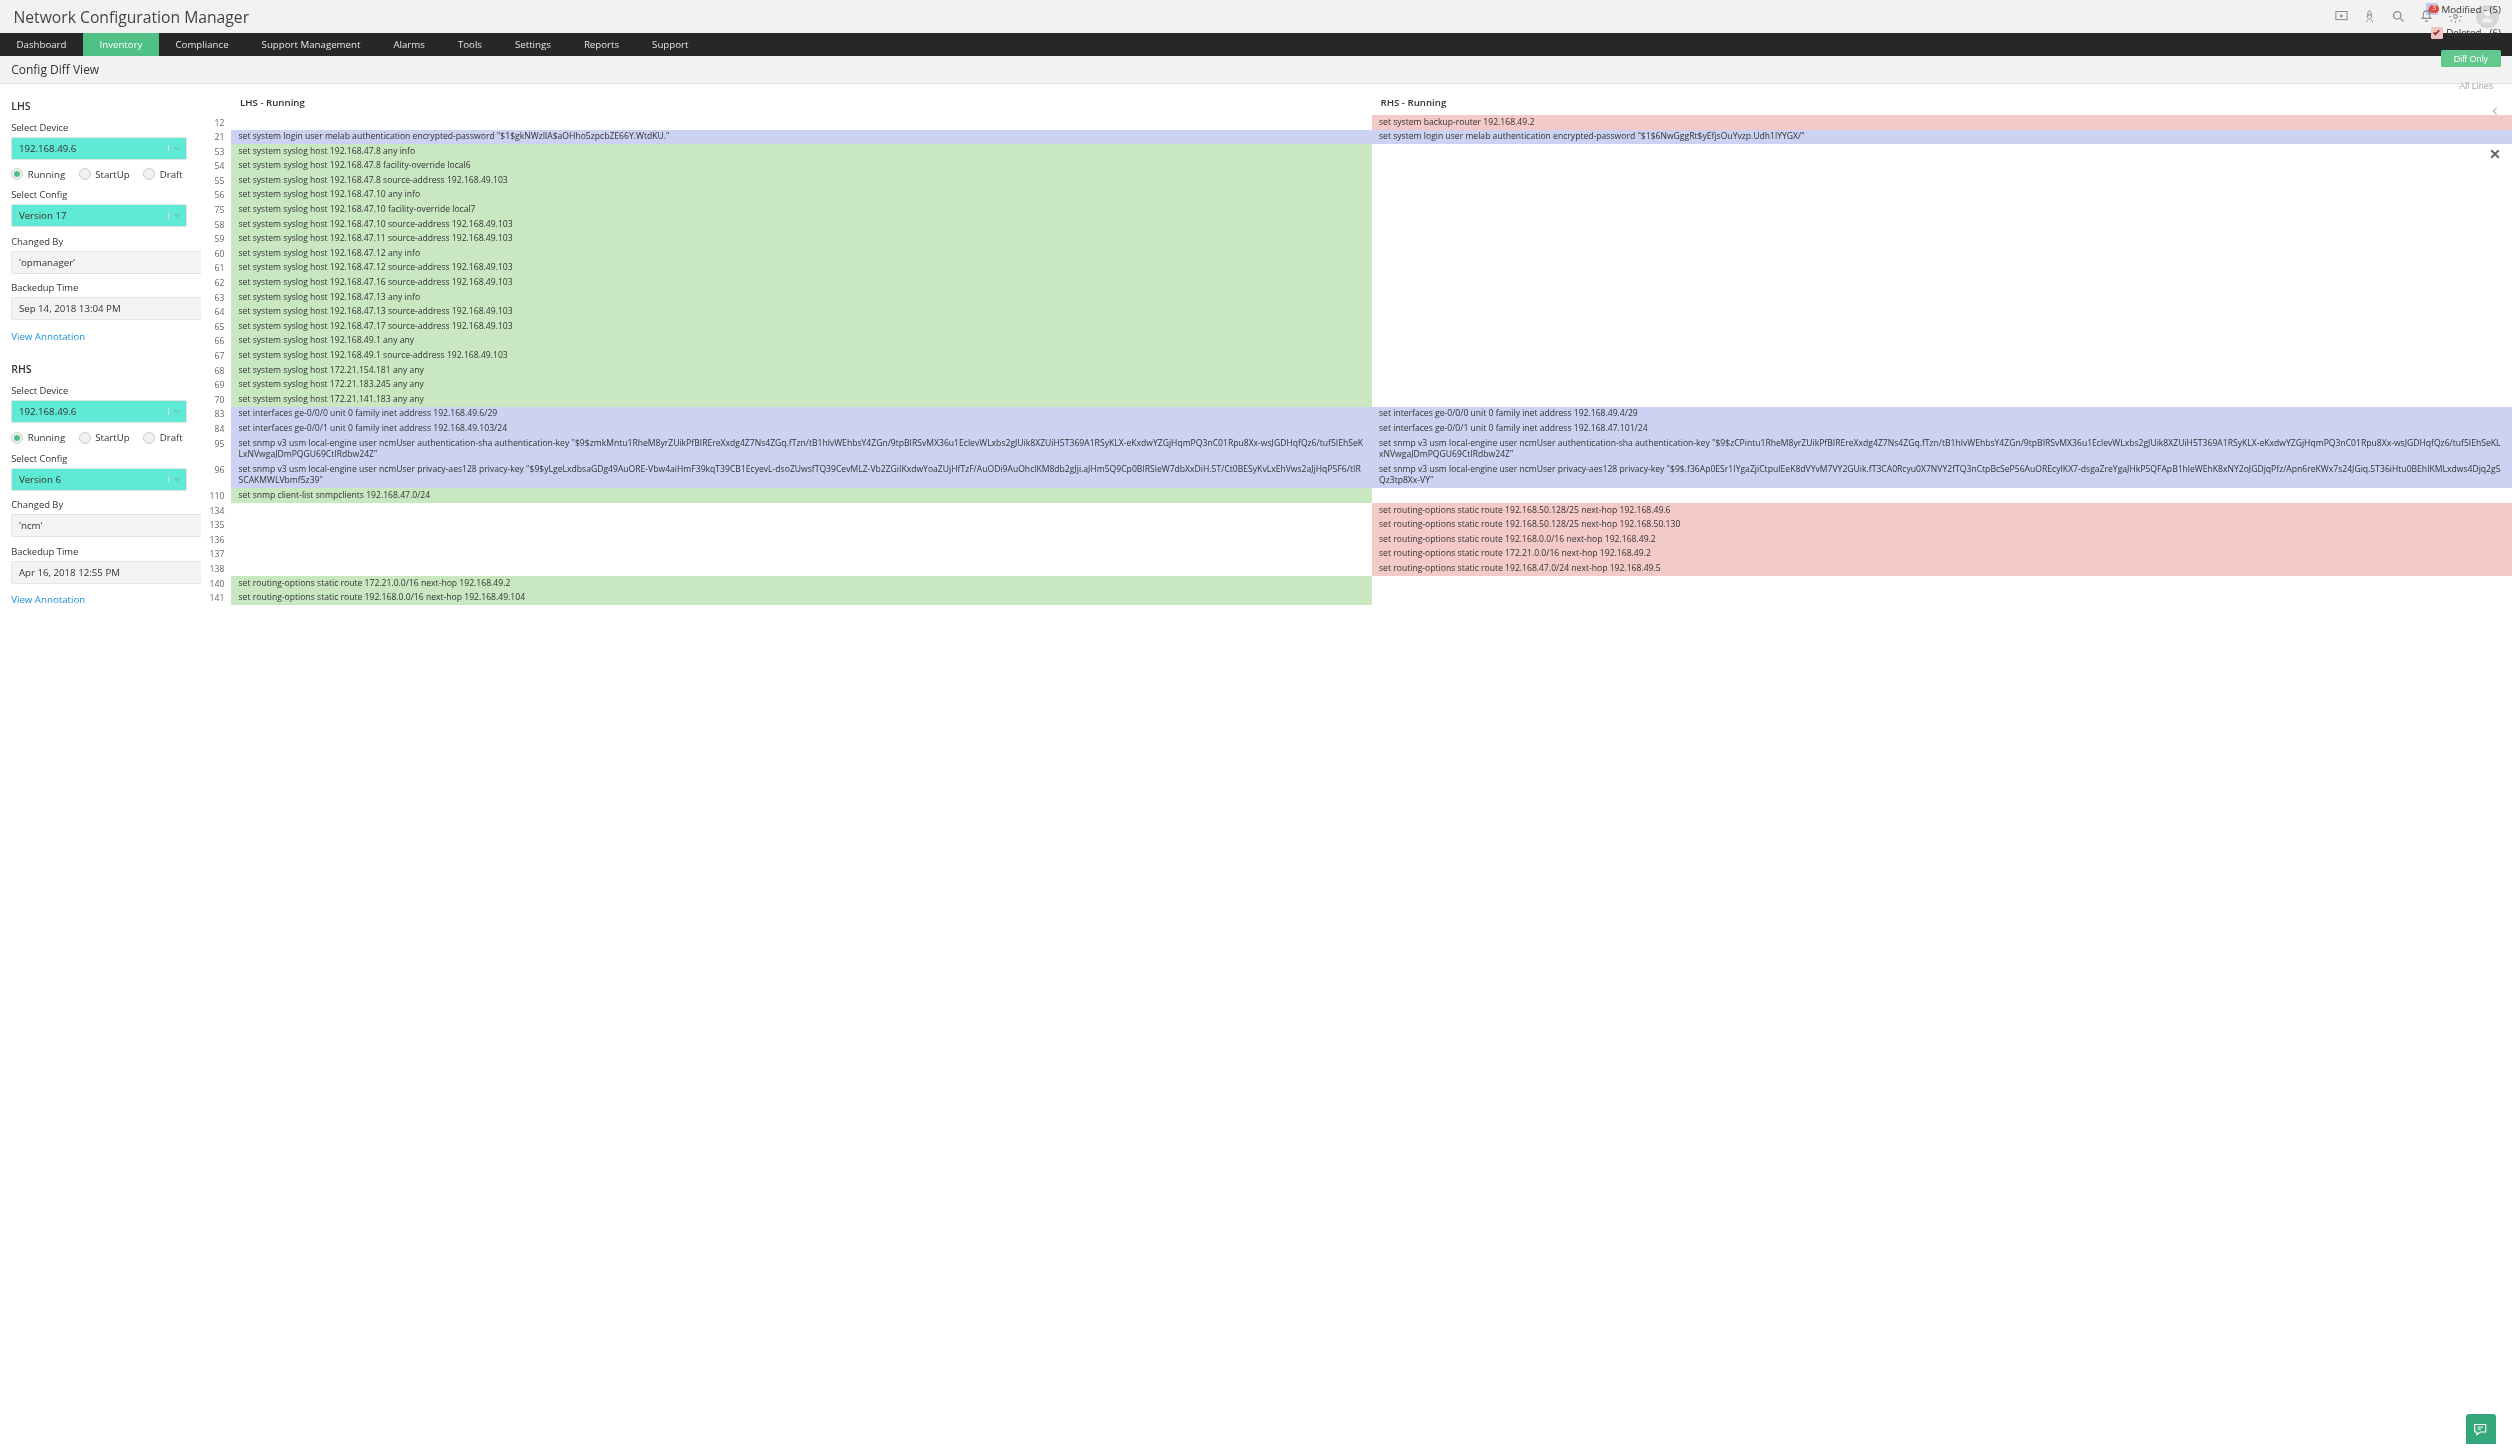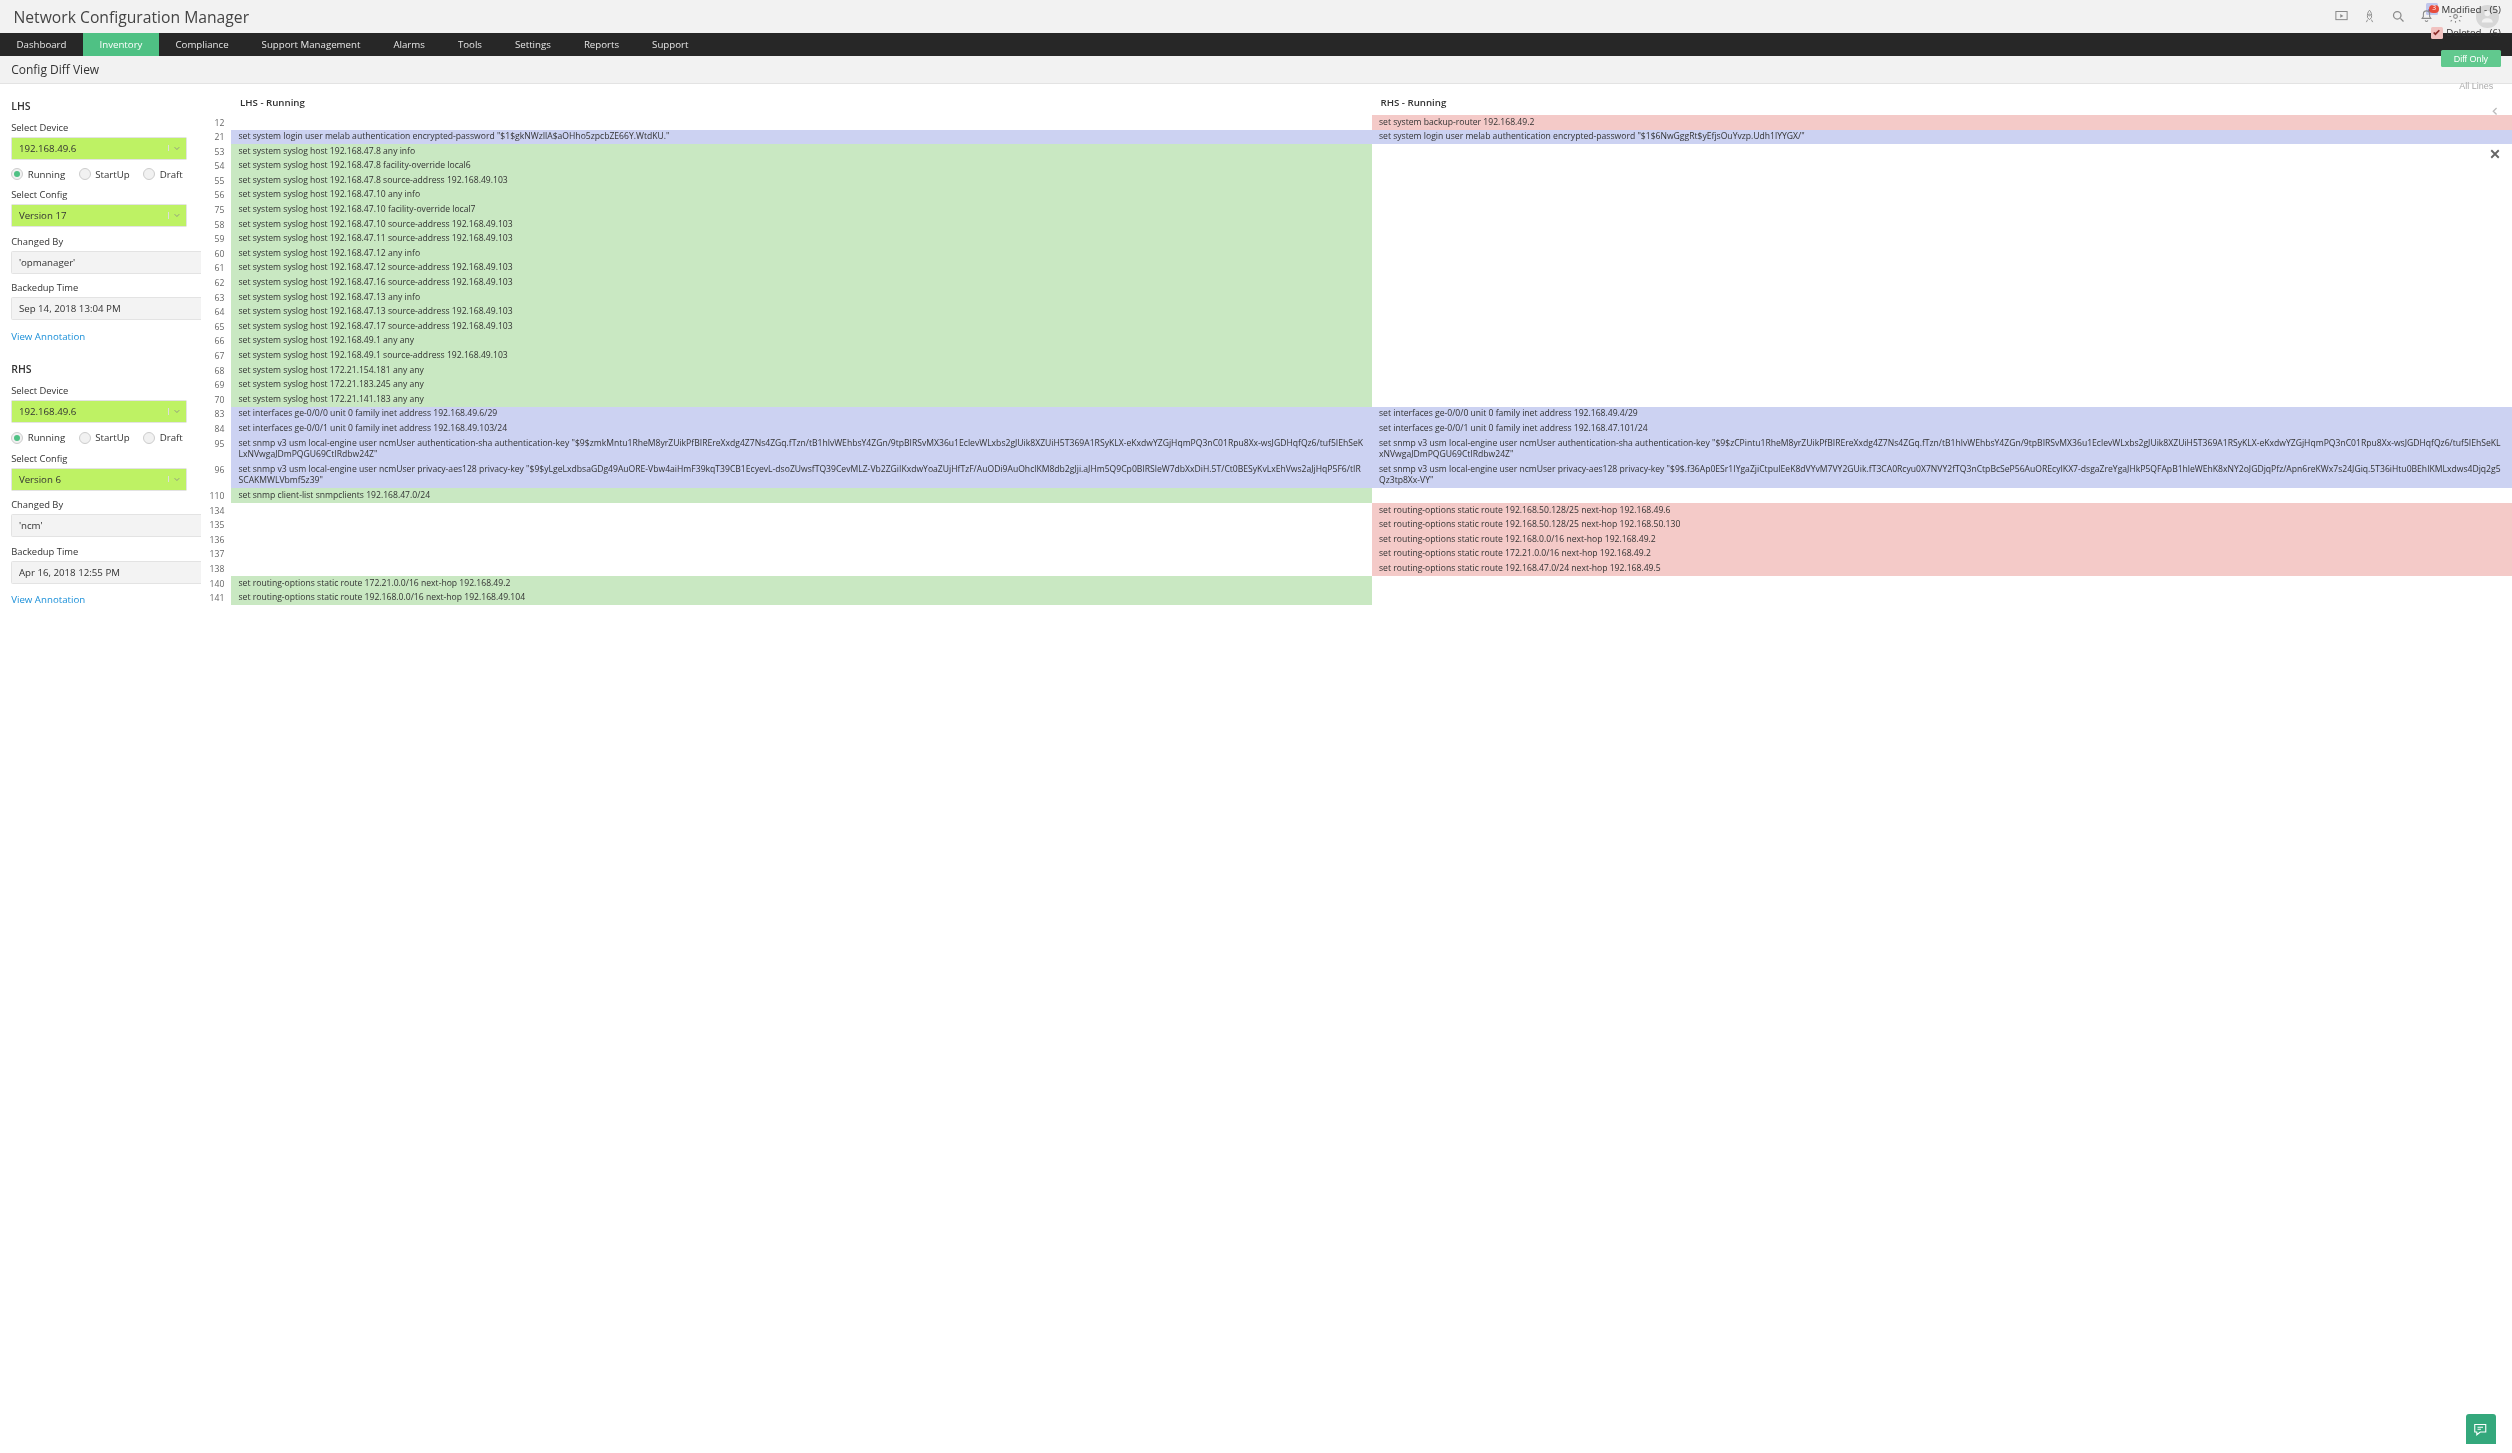--- a/index.html
+++ b/index.html
@@ -36,21 +36,21 @@
 .nav-arrow { width: 10.5px; height: 10.5px; stroke: #bbb; stroke-width: 2; fill: none; cursor: pointer; }
 .close-x { width: 12px; height: 12px; stroke: #666; stroke-width: 2.5; fill: none; cursor: pointer; margin-left: 4.5px; }
 
 
 .main { display: flex; height: calc(100vh - 84px); background: #fff; }
 
 
 .sidebar { width: 201px; padding: 10.5px 11.2px; background: #fff; flex-shrink: 0; overflow-y: auto; }
 .side-group-title { font-size: 10.5px; font-weight: 600; color: #333; margin-bottom: 6px; margin-top: 4.5px; }
 .side-label { font-size: 9.4px; color: #333; margin-top: 7.5px; margin-bottom: 3px; }
-.side-select { width: 176px; height: 23px; background: #bef264; border: 0.7px solid #e3e3e3; border-radius: 1.5px; display: flex; align-items: center; justify-content: space-between; padding: 0 6.7px; font-size: 9.7px; color: #333; cursor: pointer; text-align: right; }
+.side-select { width: 176px; height: 23px; background: #5eead4; border: 0.7px solid #e3e3e3; border-radius: 1.5px; display: flex; align-items: center; justify-content: space-between; padding: 0 6.7px; font-size: 9.7px; color: #333; cursor: pointer; text-align: right; }
 .side-select .arrow { width: 12px; border-left: 0.7px solid #ddd; padding-left: 5.2px; display: flex; align-items: center; }
 .side-input { width: 192px; height: 23px; background: #f3f3f3; border: 0.7px solid #e3e3e3; border-radius: 1.5px; padding: 0 6.7px; font-size: 9.7px; color: #333; display: flex; align-items: center; }
 .radio-row { display: flex; gap: 13.5px; margin-top: 8.2px; margin-bottom: 3px; }
 .radio { display: flex; align-items: center; gap: 4.5px; font-size: 9.7px; color: #333; cursor: pointer; }
 .radio-dot { width: 12px; height: 12px; border: 0.7px solid #ccc; border-radius: 50%; display: flex; align-items: center; justify-content: center; background: #f1f1f1; }
 .radio-dot.on::after { content: ""; width: 6px; height: 6px; border-radius: 50%; background: #4fc184; }
 .side-link { color: #1a8fd8; font-size: 9.7px; margin-top: 9.7px; display: inline-block; cursor: pointer; }
 .side-sep { height: 15px; }
 
 

